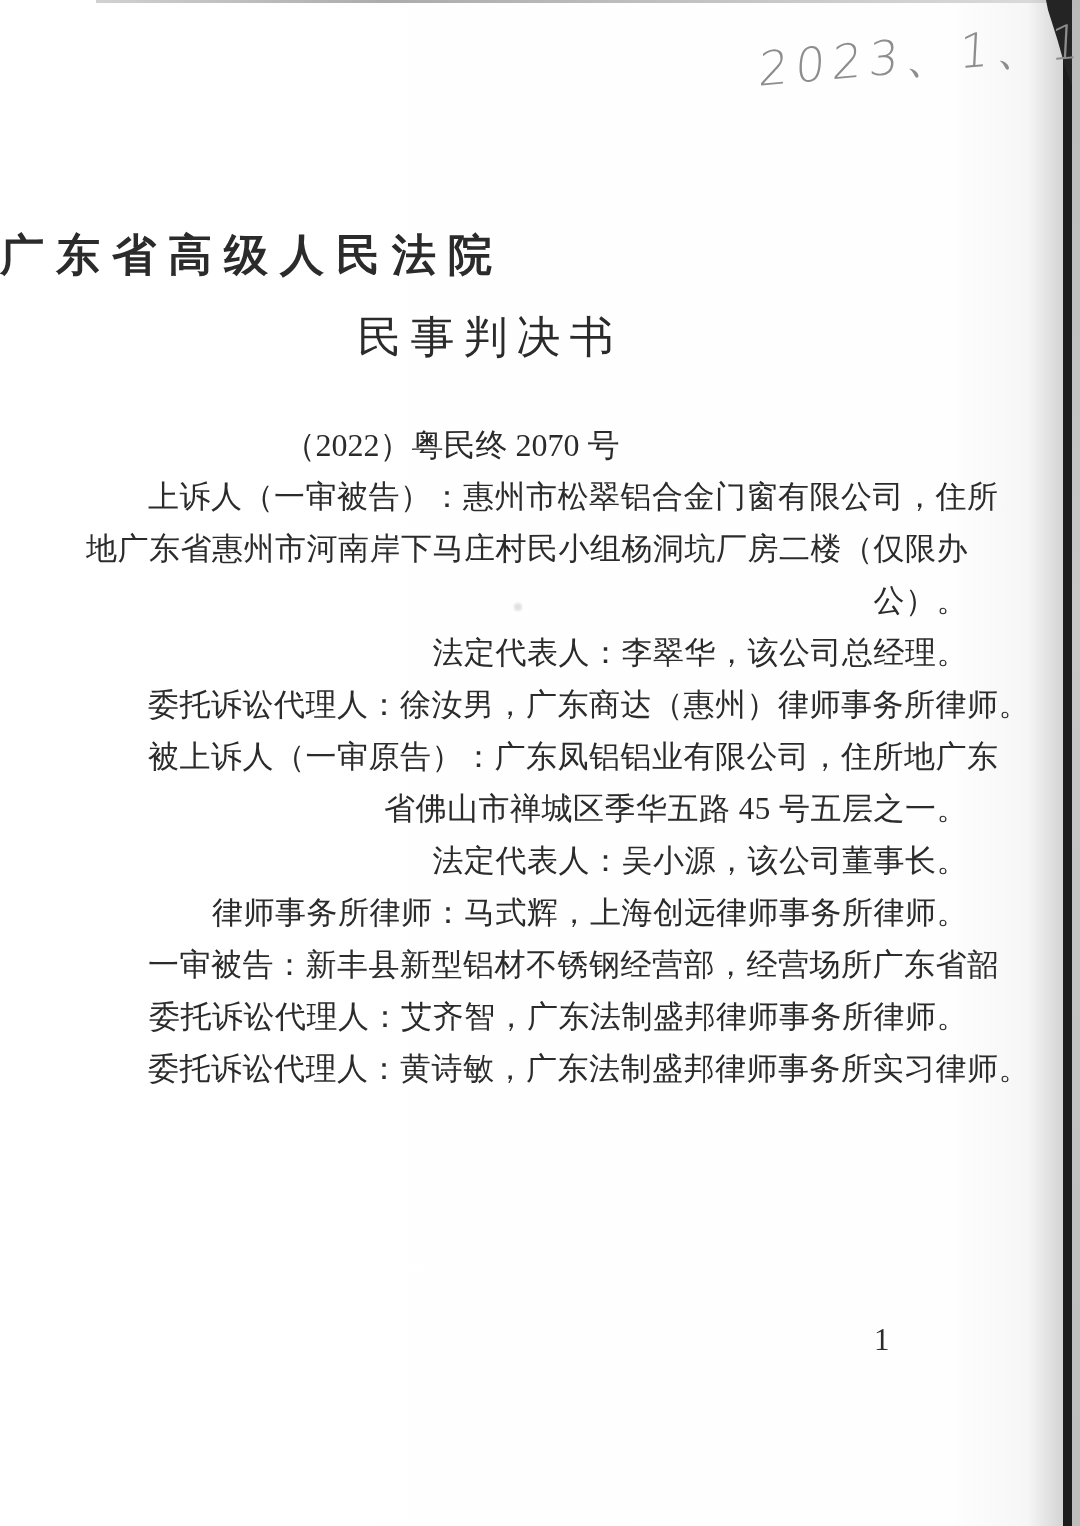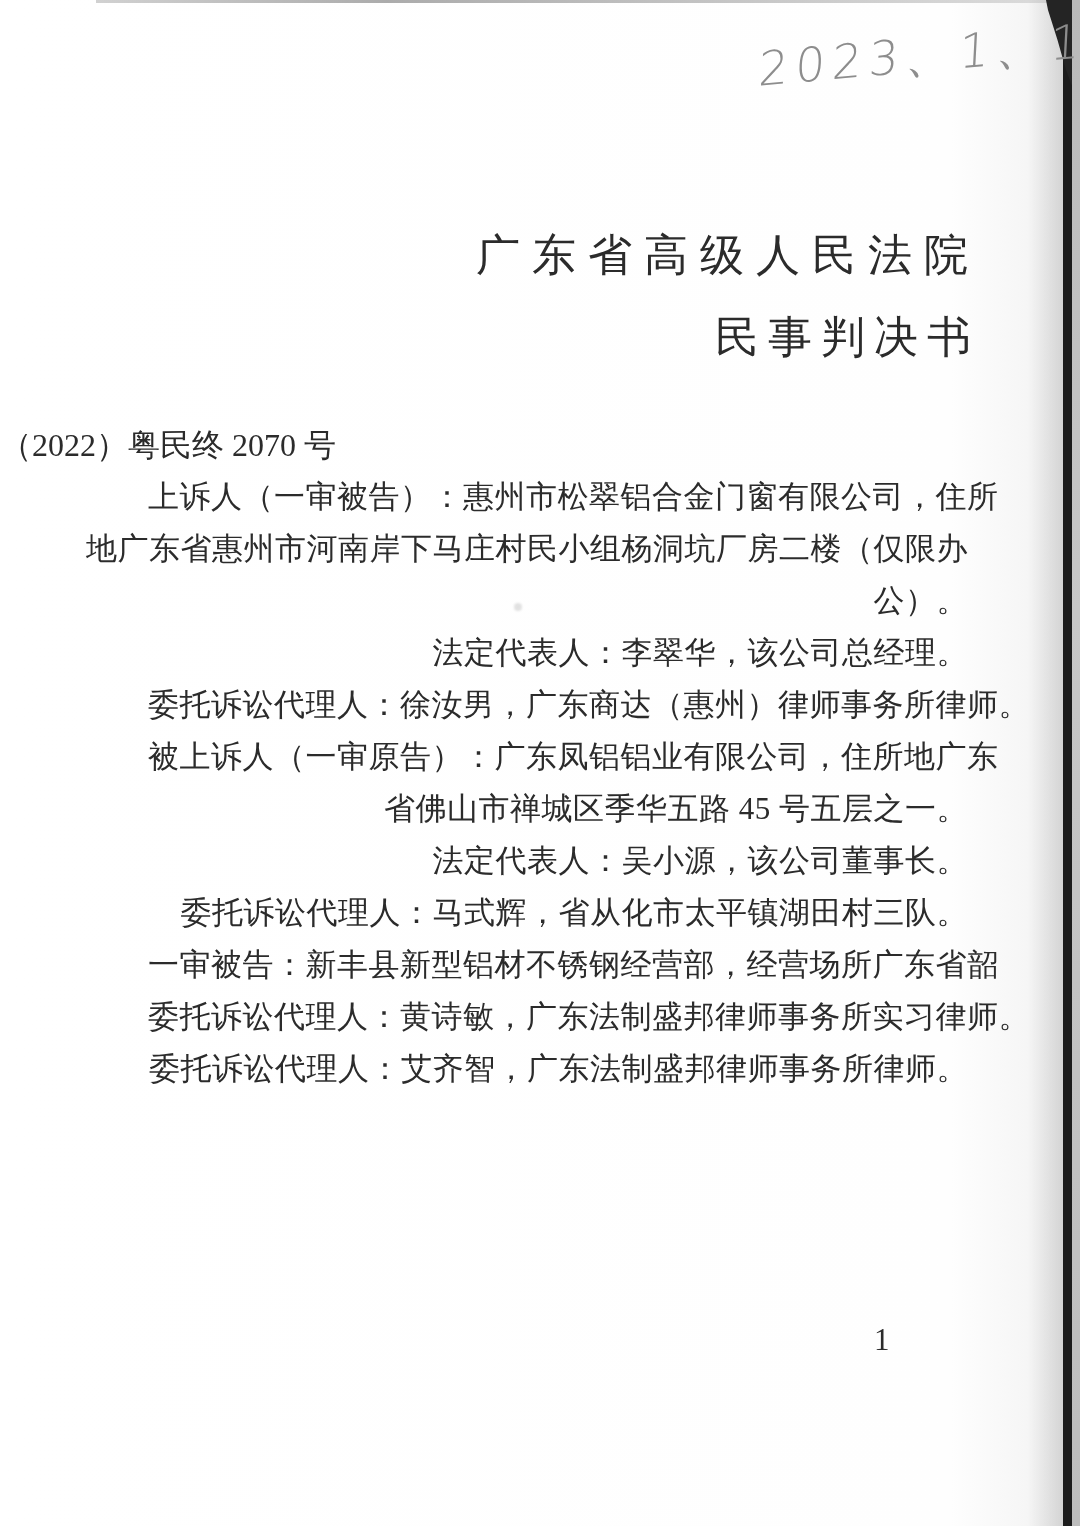--- a/index.html
+++ b/index.html
@@ -49,35 +49,35 @@
     font-size: 47px; color: #8d8d8d;
     transform: rotate(-5deg) skewX(-8deg);
     letter-spacing: 7px;
     white-space: nowrap;
     font-weight: 300;
   }
 
   
   .court-name {
     position: absolute; top: 226px; left: 0; width: 980px;
-    text-align: right;
+    text-align: left;
     font-size: 44px; letter-spacing: 12px;
-    font-weight: 400;
+    font-weight: 700;
     white-space: nowrap;
   }
   .doc-type {
     position: absolute; top: 308px; left: 0; width: 980px;
-    text-align: right;
+    text-align: center;
     font-size: 44px; letter-spacing: 9px;
     font-weight: 500;
     white-space: nowrap;
   }
   .case-number {
     position: absolute; top: 424px; left: 0; right: 177px;
-    text-align: left;
+    text-align: center;
     font-size: 32px;
     white-space: nowrap;
   }
   .body-block {
     position: absolute; top: 471px; left: 86px; width: 882px;
   }
   .body-line {
     height: 52px; line-height: 52px;
     font-size: 31px; letter-spacing: 0.5px;
     white-space: nowrap;
@@ -113,21 +113,21 @@
 
   <div class="body-block">
       <div class="body-line indent">上诉人（一审被告）：惠州市松翠铝合金门窗有限公司，住所</div>
       <div class="body-line">地广东省惠州市河南岸下马庄村民小组杨洞坑厂房二楼（仅限办</div>
       <div class="body-line">公）。</div>
       <div class="body-line indent">法定代表人：李翠华，该公司总经理。</div>
       <div class="body-line indent">委托诉讼代理人：徐汝男，广东商达（惠州）律师事务所律师。</div>
       <div class="body-line indent">被上诉人（一审原告）：广东凤铝铝业有限公司，住所地广东</div>
       <div class="body-line">省佛山市禅城区季华五路 45 号五层之一。</div>
       <div class="body-line indent">法定代表人：吴小源，该公司董事长。</div>
-      <div class="body-line indent">委托诉讼代理人：马式辉，省从化市太平镇湖田村三队。</div>
+      <div class="body-line indent">律师事务所律师：马式辉，上海创远律师事务所律师。</div>
       <div class="body-line indent">一审被告：新丰县新型铝材不锈钢经营部，经营场所广东省韶</div>
+      <div class="body-line indent">委托诉讼代理人：艾齐智，广东法制盛邦律师事务所律师。</div>
       <div class="body-line indent">委托诉讼代理人：黄诗敏，广东法制盛邦律师事务所实习律师。</div>
-      <div class="body-line indent">委托诉讼代理人：艾齐智，广东法制盛邦律师事务所律师。</div>
     </div>
 
   <div class="page-number">1</div>
 
 </div>
 
 </body></html>

